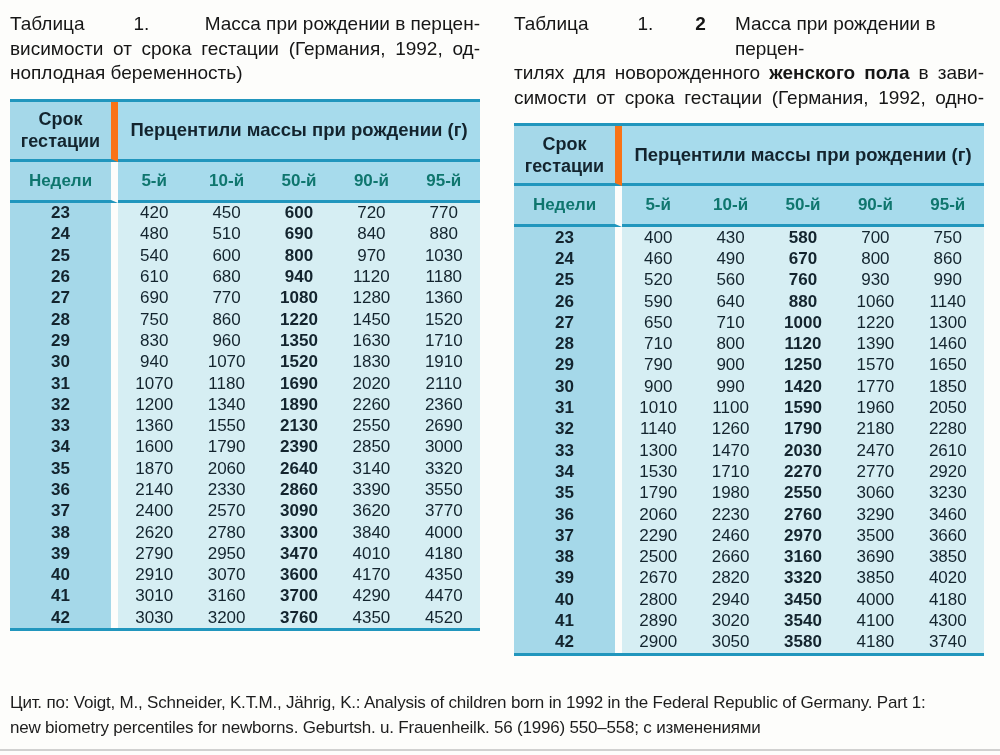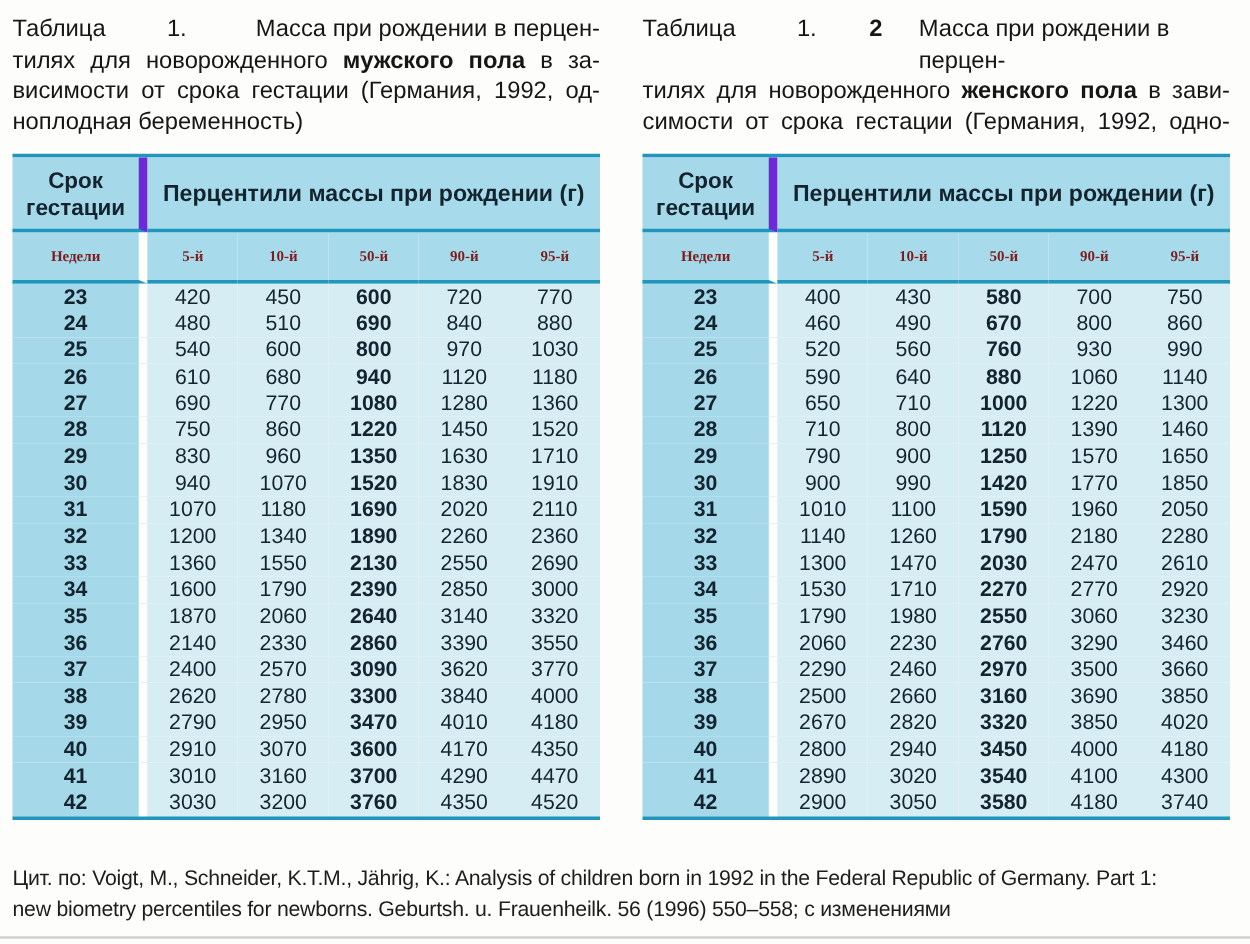--- a/index.html
+++ b/index.html
@@ -19,24 +19,24 @@
   .tline1 .tnum2 { margin-left:13px; font-weight:bold; }
   .tline1 .tnum2:empty { display:none; }
   .tline1 .trest { margin-left:auto; }
   .tjust { text-align:justify; text-align-last:justify; }
   .tlast { text-align:left; }
 
   
   .wtable { width:470px; border-top:3px solid #2196bd; border-bottom:3px solid #2196bd; }
   .hrow1 { display:grid; grid-template-columns:108px 1fr; height:60px; }
   .hrow1 .hcell { border-bottom:3px solid #2196bd; }
-  .hcol1 { background:#a5d8e9; border-right:7px solid #6d28d9; display:flex; flex-direction:column; justify-content:center; align-items:center; font-weight:bold; font-size:18px; line-height:22px; color:#13242e; }
+  .hcol1 { background:#a5d8e9; border-right:7px solid #f97316; display:flex; flex-direction:column; justify-content:center; align-items:center; font-weight:bold; font-size:18px; line-height:22px; color:#13242e; }
   .hgroup { background:#a7dbec; display:flex; justify-content:center; align-items:center; font-weight:bold; font-size:18.5px; color:#13242e; }
   .hrow2 { display:grid; grid-template-columns:108px repeat(5,1fr); height:41px; }
-  .hrow2 > div { border-bottom:3px solid #2196bd; display:flex; align-items:center; justify-content:center; font-weight:bold; font-size:12px; color:#7f1d1d;font-family:Liberation Serif, serif; }
+  .hrow2 > div { border-bottom:3px solid #2196bd; display:flex; align-items:center; justify-content:center; font-weight:bold; font-size:17px; color:#0f766e; }
   .hweeks { background:#a5d8e9; border-right:7px solid #fdfdfb; }
   .hperc { background:#a7dbec; font-size:17.5px; }
 
   .tbody .trow { display:grid; grid-template-columns:108px repeat(5,1fr); height:21.3px; align-items:center; }
   .tbody .cell { font-size:17px; color:#13242e; text-align:center; }
   .tbody .week { background:#a5d8e9; border-right:7px solid #fdfdfb; font-weight:bold; height:100%; display:flex; align-items:center; justify-content:center; }
   .tbody .val { background:#d6eef3; height:100%; display:flex; align-items:center; justify-content:center; }
   .tbody .val.b { font-weight:bold; }
 
   
@@ -52,21 +52,20 @@
   <div class="cols">
 
     <div class="col">
       <div class="title">
         <div class="tline1">
           <span>Таблица</span>
           <span class="tnum">1.</span>
 
           <span class="trest">Масса при рождении в перцен-</span>
         </div>
-        <div class="tjust"><span>тилях для новорожденного </span><span class="b">мужского пола</span><span> в за-</span></div>
         <div class="tjust">висимости от срока гестации (Германия, 1992, од-</div>
         <div class="tlast">ноплодная беременность)</div>
       </div>
 
       <div class="wtable">
         <div class="hrow1">
           <div class="hcell hcol1">
             <span>Срок</span>
             <span>гестации</span>
           </div>

